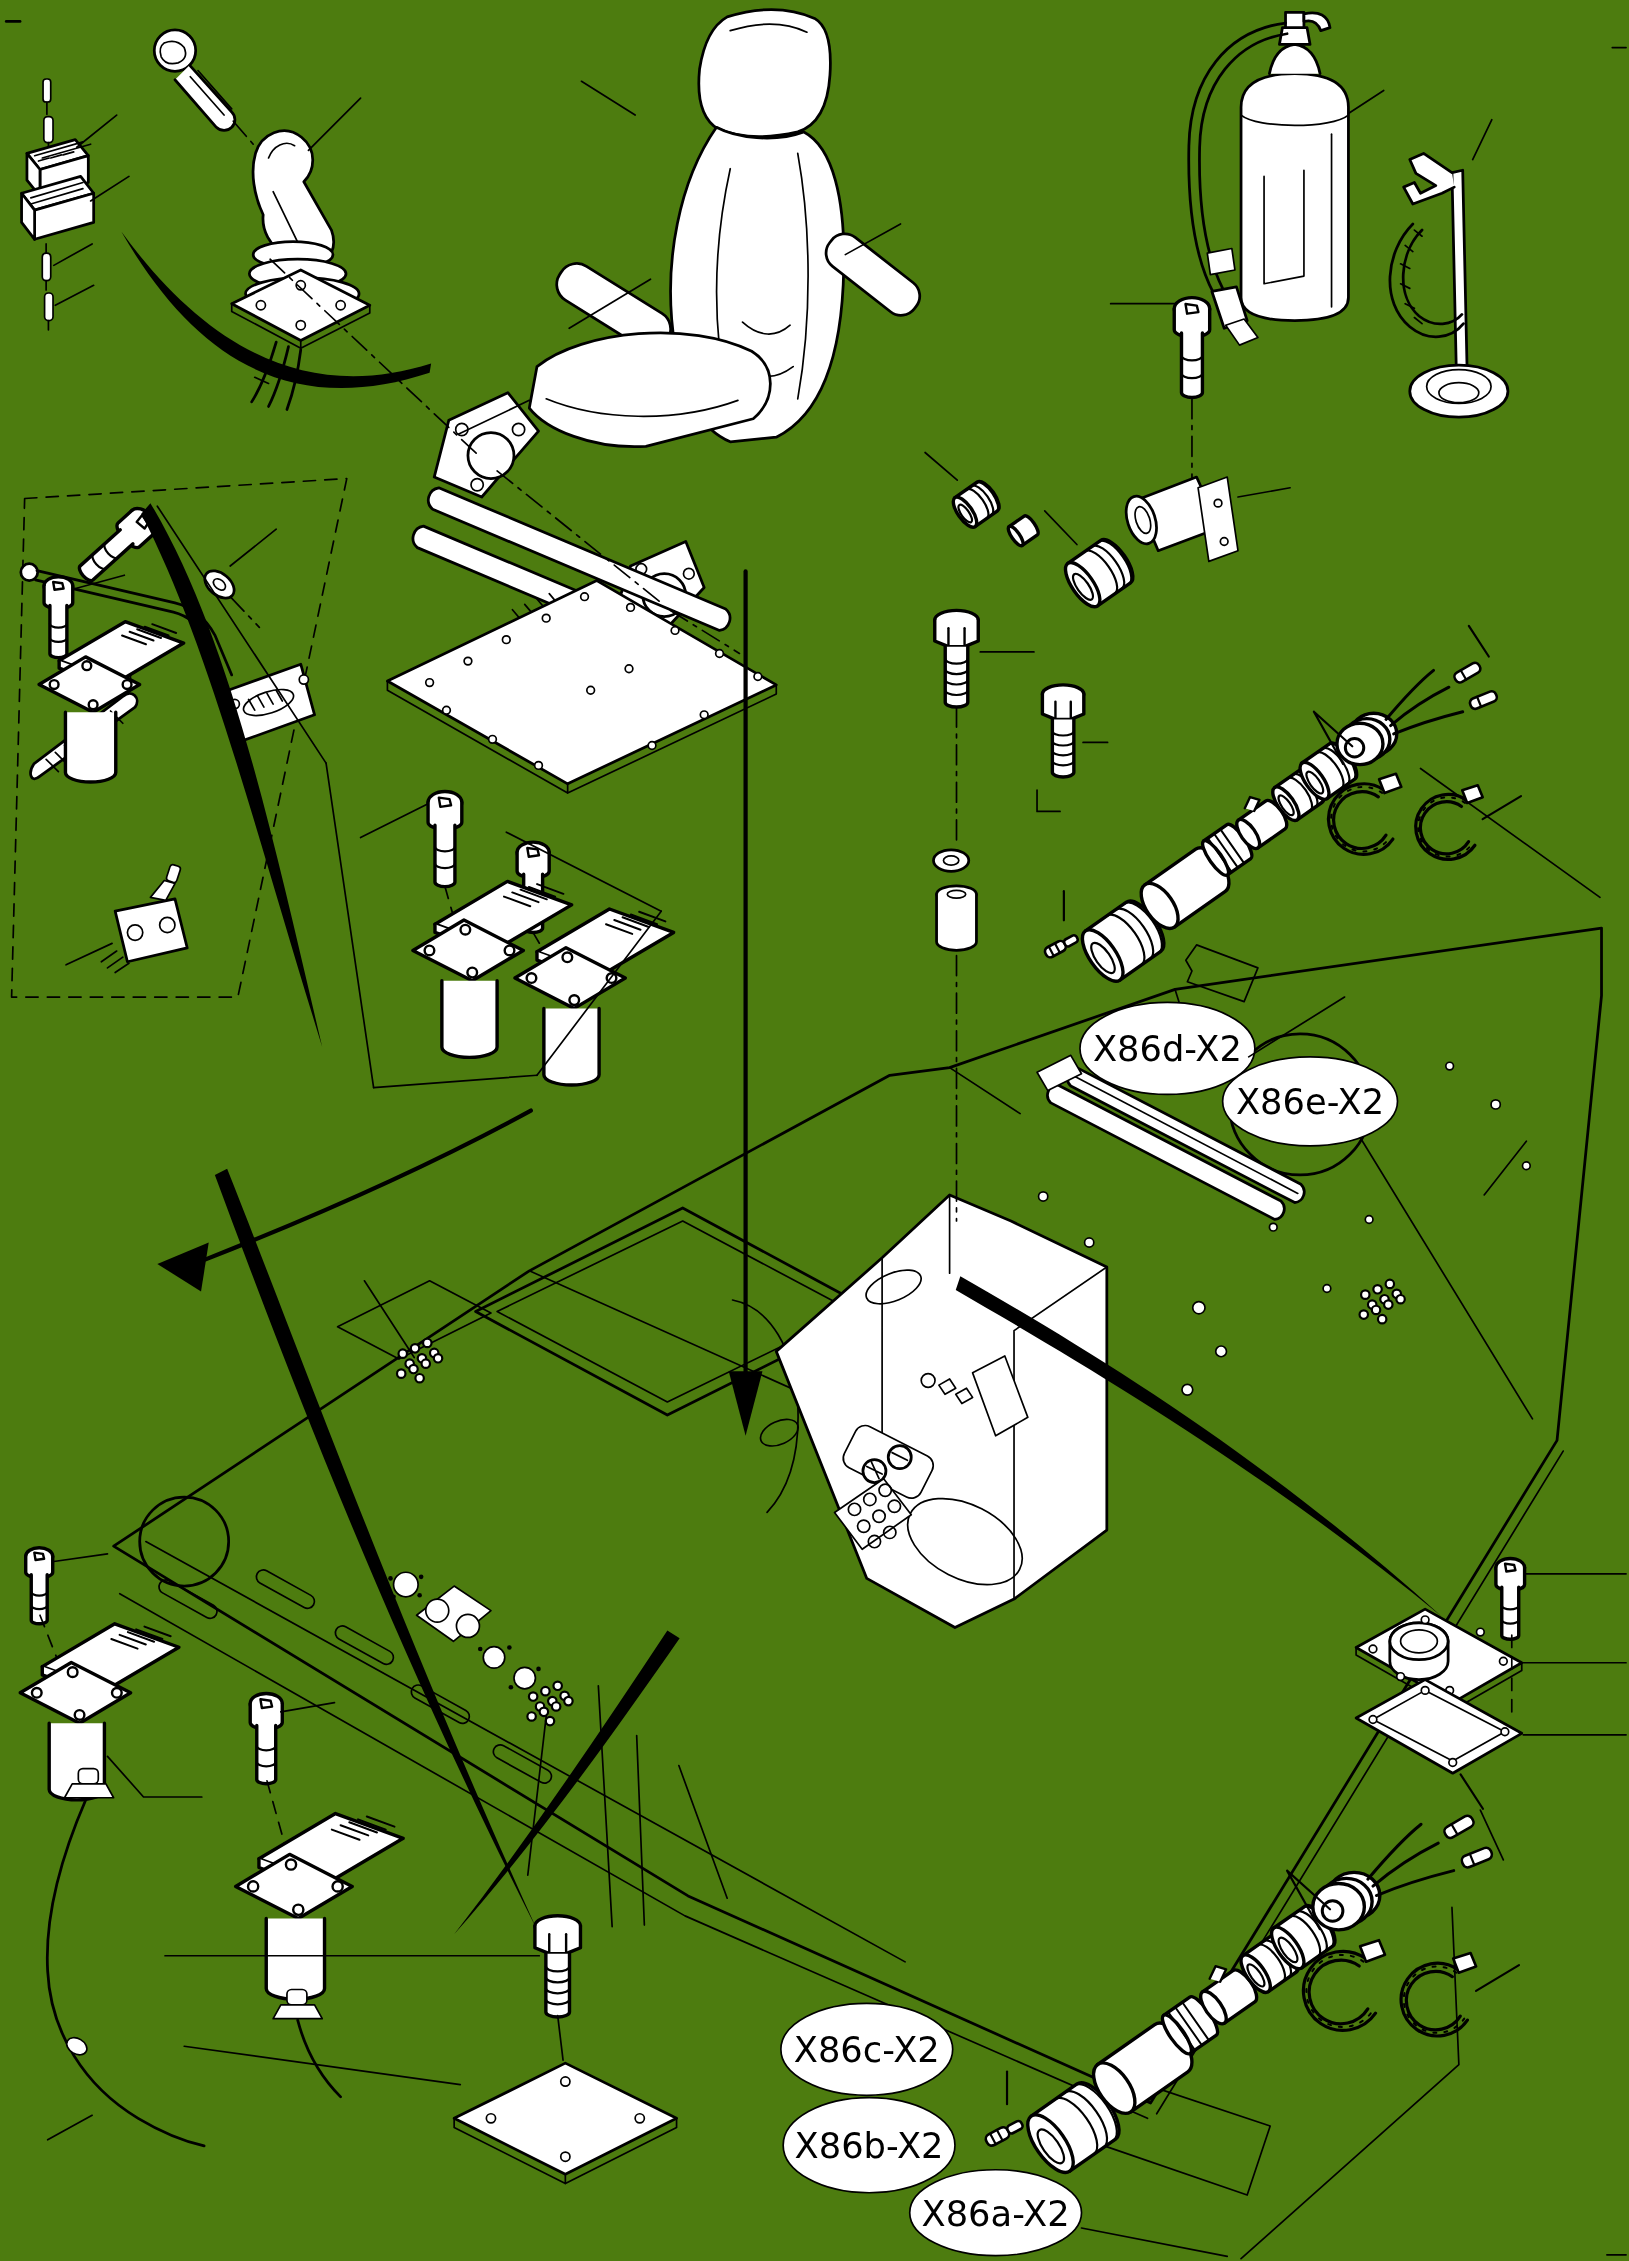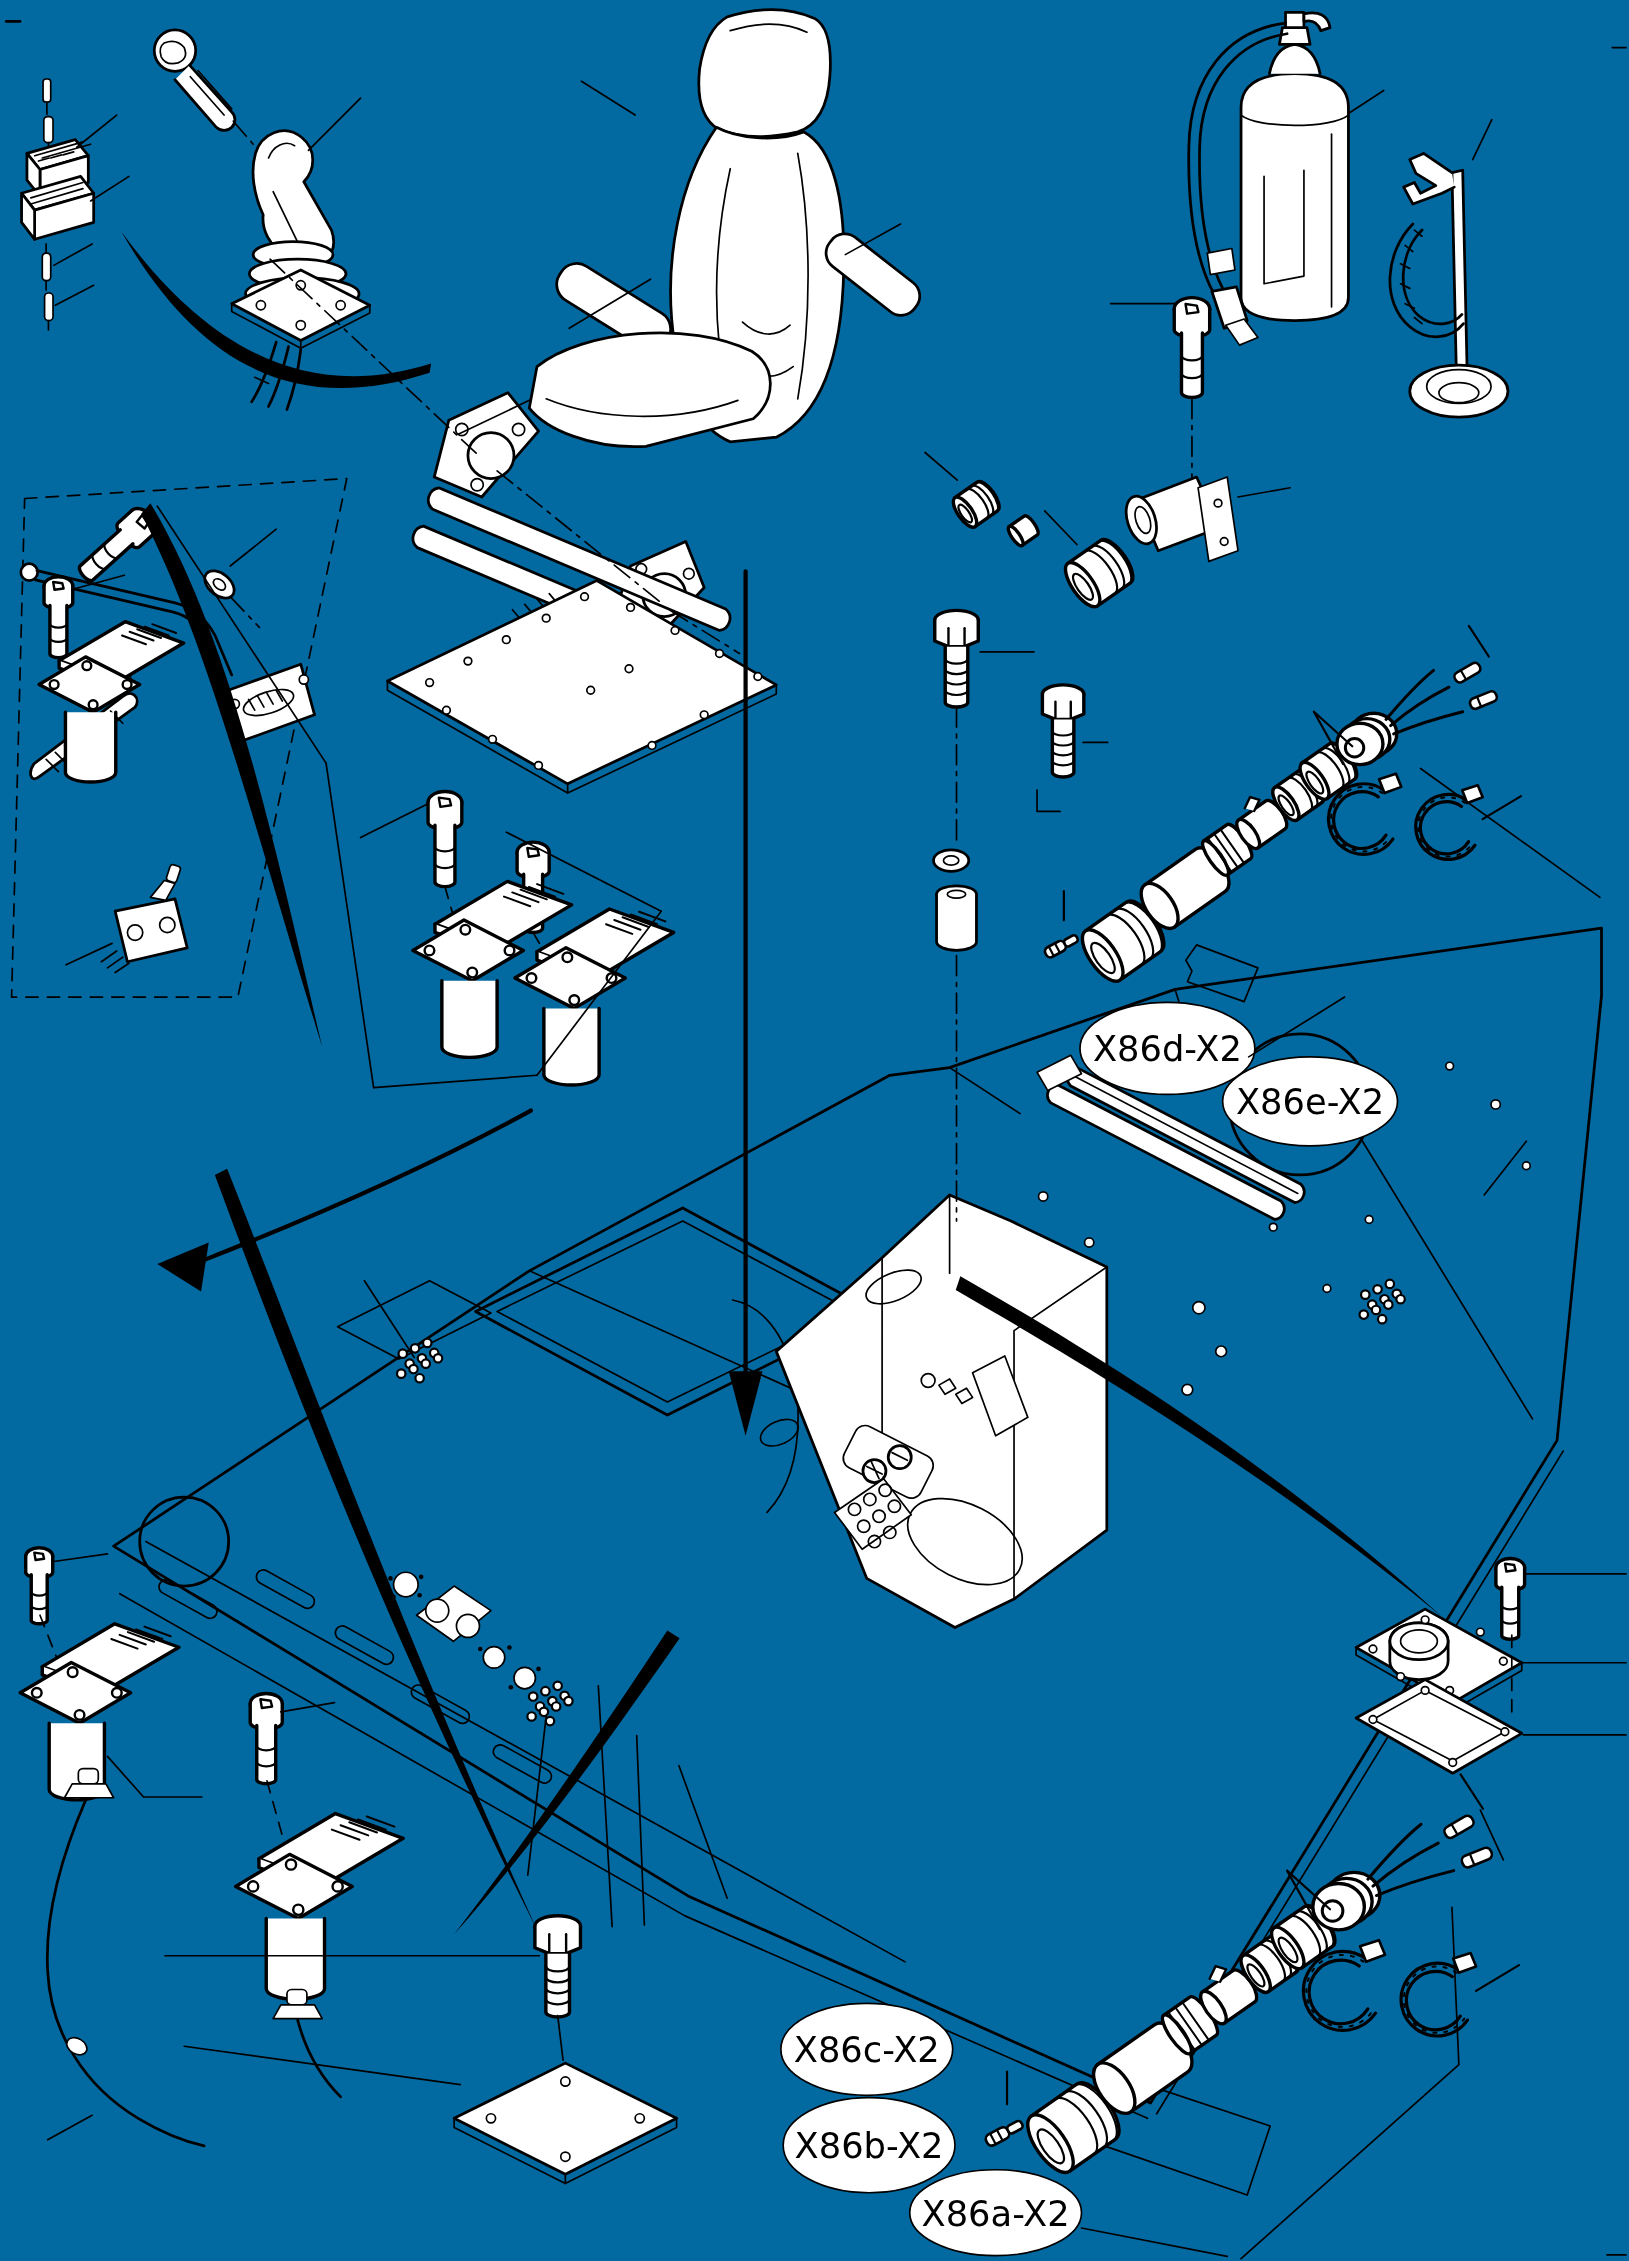--- a/index.html
+++ b/index.html
@@ -1,16 +1,16 @@
 <!DOCTYPE html>
 <html style="font-size:12.3px"><head>
 <meta charset="utf-8">
 <style>
   html,body{margin:0;padding:0;background:#ffffff;}
-  .stage{position:relative;width:1630px;height:2261px;background:#0369a1;overflow:hidden;}
+  .stage{position:relative;width:1630px;height:2261px;background:#4d7c0f;overflow:hidden;}
   svg{display:block;width:1630px;height:2261px;}
   svg *{stroke-linecap:round;stroke-linejoin:round;}
   .ln  {fill:none;stroke:#000;stroke-width:3.6;}
   .ln2 {fill:none;stroke:#000;stroke-width:2.2;}
   .ln5 {fill:none;stroke:#000;stroke-width:5.5;}
   .fw  {fill:#fff;stroke:#000;stroke-width:3.6;}
   .fw2 {fill:#fff;stroke:#000;stroke-width:2.2;}
   .bk  {fill:#000;stroke:none;}
   .dsh {stroke-dasharray:16 12;}
   .ddot{stroke-dasharray:26 9 5 9;}

